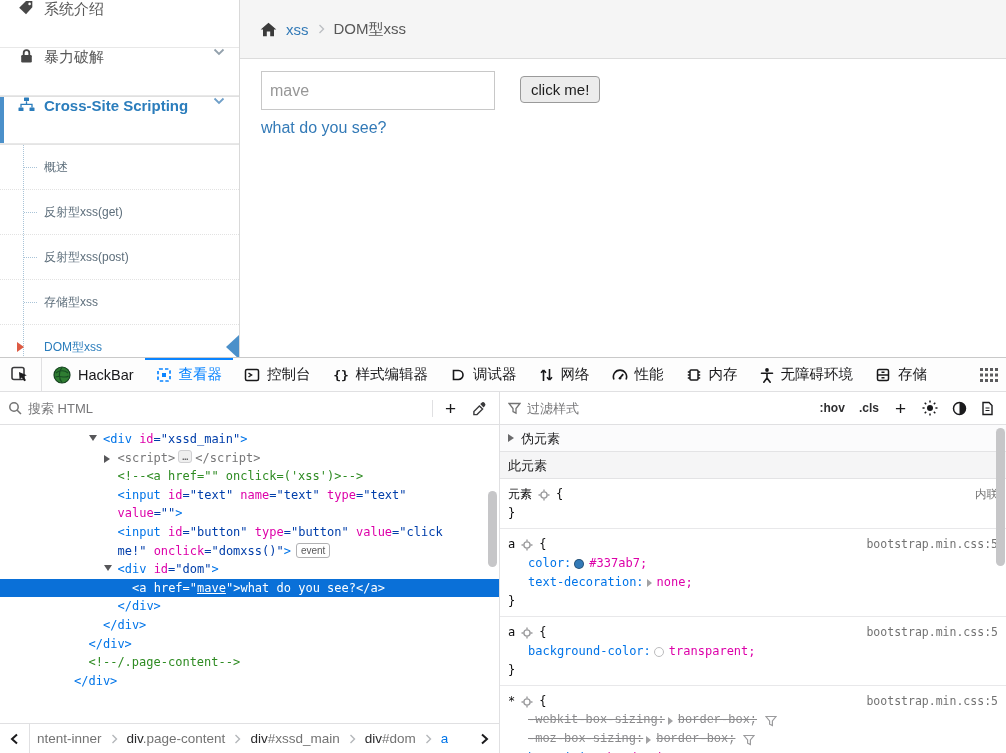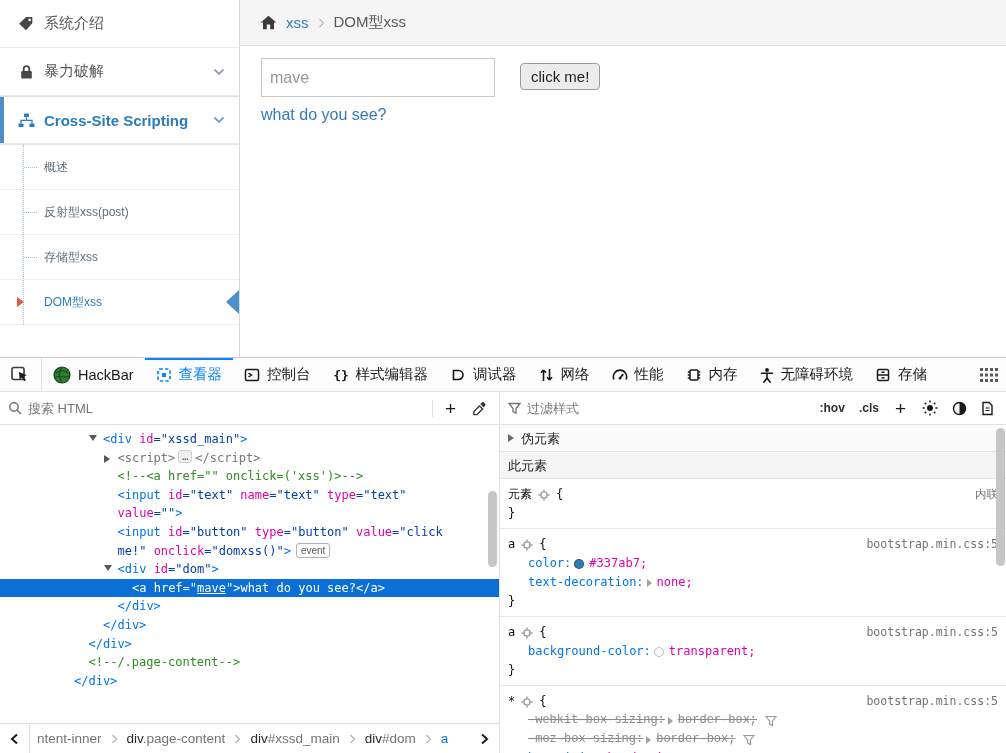--- a/index.html
+++ b/index.html
@@ -3,41 +3,41 @@
 <meta charset="utf-8">
 <style>
   * { margin:0; padding:0; box-sizing:border-box; }
   html,body { width:1006px; height:753px; overflow:hidden; background:#fff;
     font-family:"Liberation Sans","DejaVu Sans",sans-serif; }
   .screen { width:1006px; height:753px; display:flex; flex-direction:column; }
 
   
   .page { height:357px; display:flex; overflow:hidden; }
   .sidebar { width:240px; border-right:1px solid #d9d9d9; background:#fff; position:relative; overflow:hidden; }
-  .sb-item { height:48px; display:flex; align-items:center; gap:9px; padding:0 14px 0 17px;
+  .sb-item { height:48px; display:flex; gap:9px; padding:0 14px 0 17px;
     border-bottom:1px solid #e8e8e8; color:#585858; font-size:15px; cursor:pointer; }
   .sb-item .sb-ic { width:18px; display:flex; justify-content:center; }
   .sb-item .chev { margin-left:auto; color:#93a1ac; display:flex; }
   .sb-item.active { color:#2b7dbc; font-weight:bold; position:relative; border-top:1px solid #e0e0e0; }
   .sb-item.active::before { content:""; position:absolute; left:0; top:0; bottom:0; width:4px; background:#4b90ca; }
   .sb-item.active .chev { color:#6f9fc8; }
   .sb-sub { position:relative; border-top:1px solid #e4e4e4; }
   .sb-sub::before { content:""; position:absolute; left:23px; top:0; bottom:0; border-left:1px dotted #a9c4d8; }
   .sb-sub-item { height:45px; display:flex; align-items:center; padding-left:44px; color:#5d6e7b;
     font-size:12px; border-bottom:1px dotted #e2e2e2; position:relative; cursor:pointer; }
   .sb-sub-item::before { content:""; position:absolute; left:24px; top:50%; width:13px; border-top:1px dotted #a9c4d8; }
   .sb-sub-item.active { color:#2b7dbc; }
   .sb-sub-item.active::before { display:none; }
   .red-caret { position:absolute; left:17px; top:50%; margin-top:-5px; width:0; height:0;
     border-top:5px solid transparent; border-bottom:5px solid transparent; border-left:7px solid #dd5a43; }
   .blue-wedge { position:absolute; right:0; top:50%; margin-top:-12px; width:0; height:0;
     border-top:12px solid transparent; border-bottom:12px solid transparent; border-right:13px solid #4b90ca; }
 
   .main { flex:1; display:flex; flex-direction:column; background:#fff; }
-  .crumbbar { height:46px; background:#f5f5f5; border-bottom:1px solid #dcdcdc;
+  .crumbbar { height:59px; background:#f5f5f5; border-bottom:1px solid #dcdcdc;
     display:flex; align-items:center; gap:9px; padding:0 20px; font-size:15px; }
   .crumb-link { color:#337ab7; text-decoration:none; cursor:pointer; }
   .crumb-sep { display:flex; }
   .crumb-cur { color:#585858; }
   .content { padding:12px 0 0 21px; }
   .row1 { display:flex; align-items:flex-start; gap:9px; }
   .xin { width:234px; height:39px; border:1px solid #c8c8c8; font-size:16px; color:#979797;
     padding:0 8px; font-family:inherit; outline:none; }
   .xbtn { margin-top:5px; padding:4px 10px; font-size:15px; color:#1c1c1c; background:#ececec;
     border:1px solid #9a9a9a; border-radius:4px; font-family:inherit; cursor:pointer;margin-left:16px; }
@@ -165,20 +165,23 @@
         <span class="sb-label">Cross-Site Scripting</span>
         <span class="chev">
             <svg width="12" height="8">
               <path d="M1.5 1.5 L6 6 10.5 1.5" fill="none" stroke="currentColor" stroke-width="1.8"></path>
             </svg>
           </span>
       </div>
       <div class="sb-sub" id="sb-sub">
           <div class="sb-sub-item">
             <span class="sb-sub-label">概述</span>
+          </div>
+          <div class="sb-sub-item">
+            <span class="sb-sub-label">反射型xss(get)</span>
           </div>
           <div class="sb-sub-item">
             <span class="sb-sub-label">反射型xss(post)</span>
           </div>
           <div class="sb-sub-item">
             <span class="sb-sub-label">存储型xss</span>
           </div>
           <div class="sb-sub-item active">
             <span class="red-caret"></span>
             <span class="sb-sub-label">DOM型xss</span>

